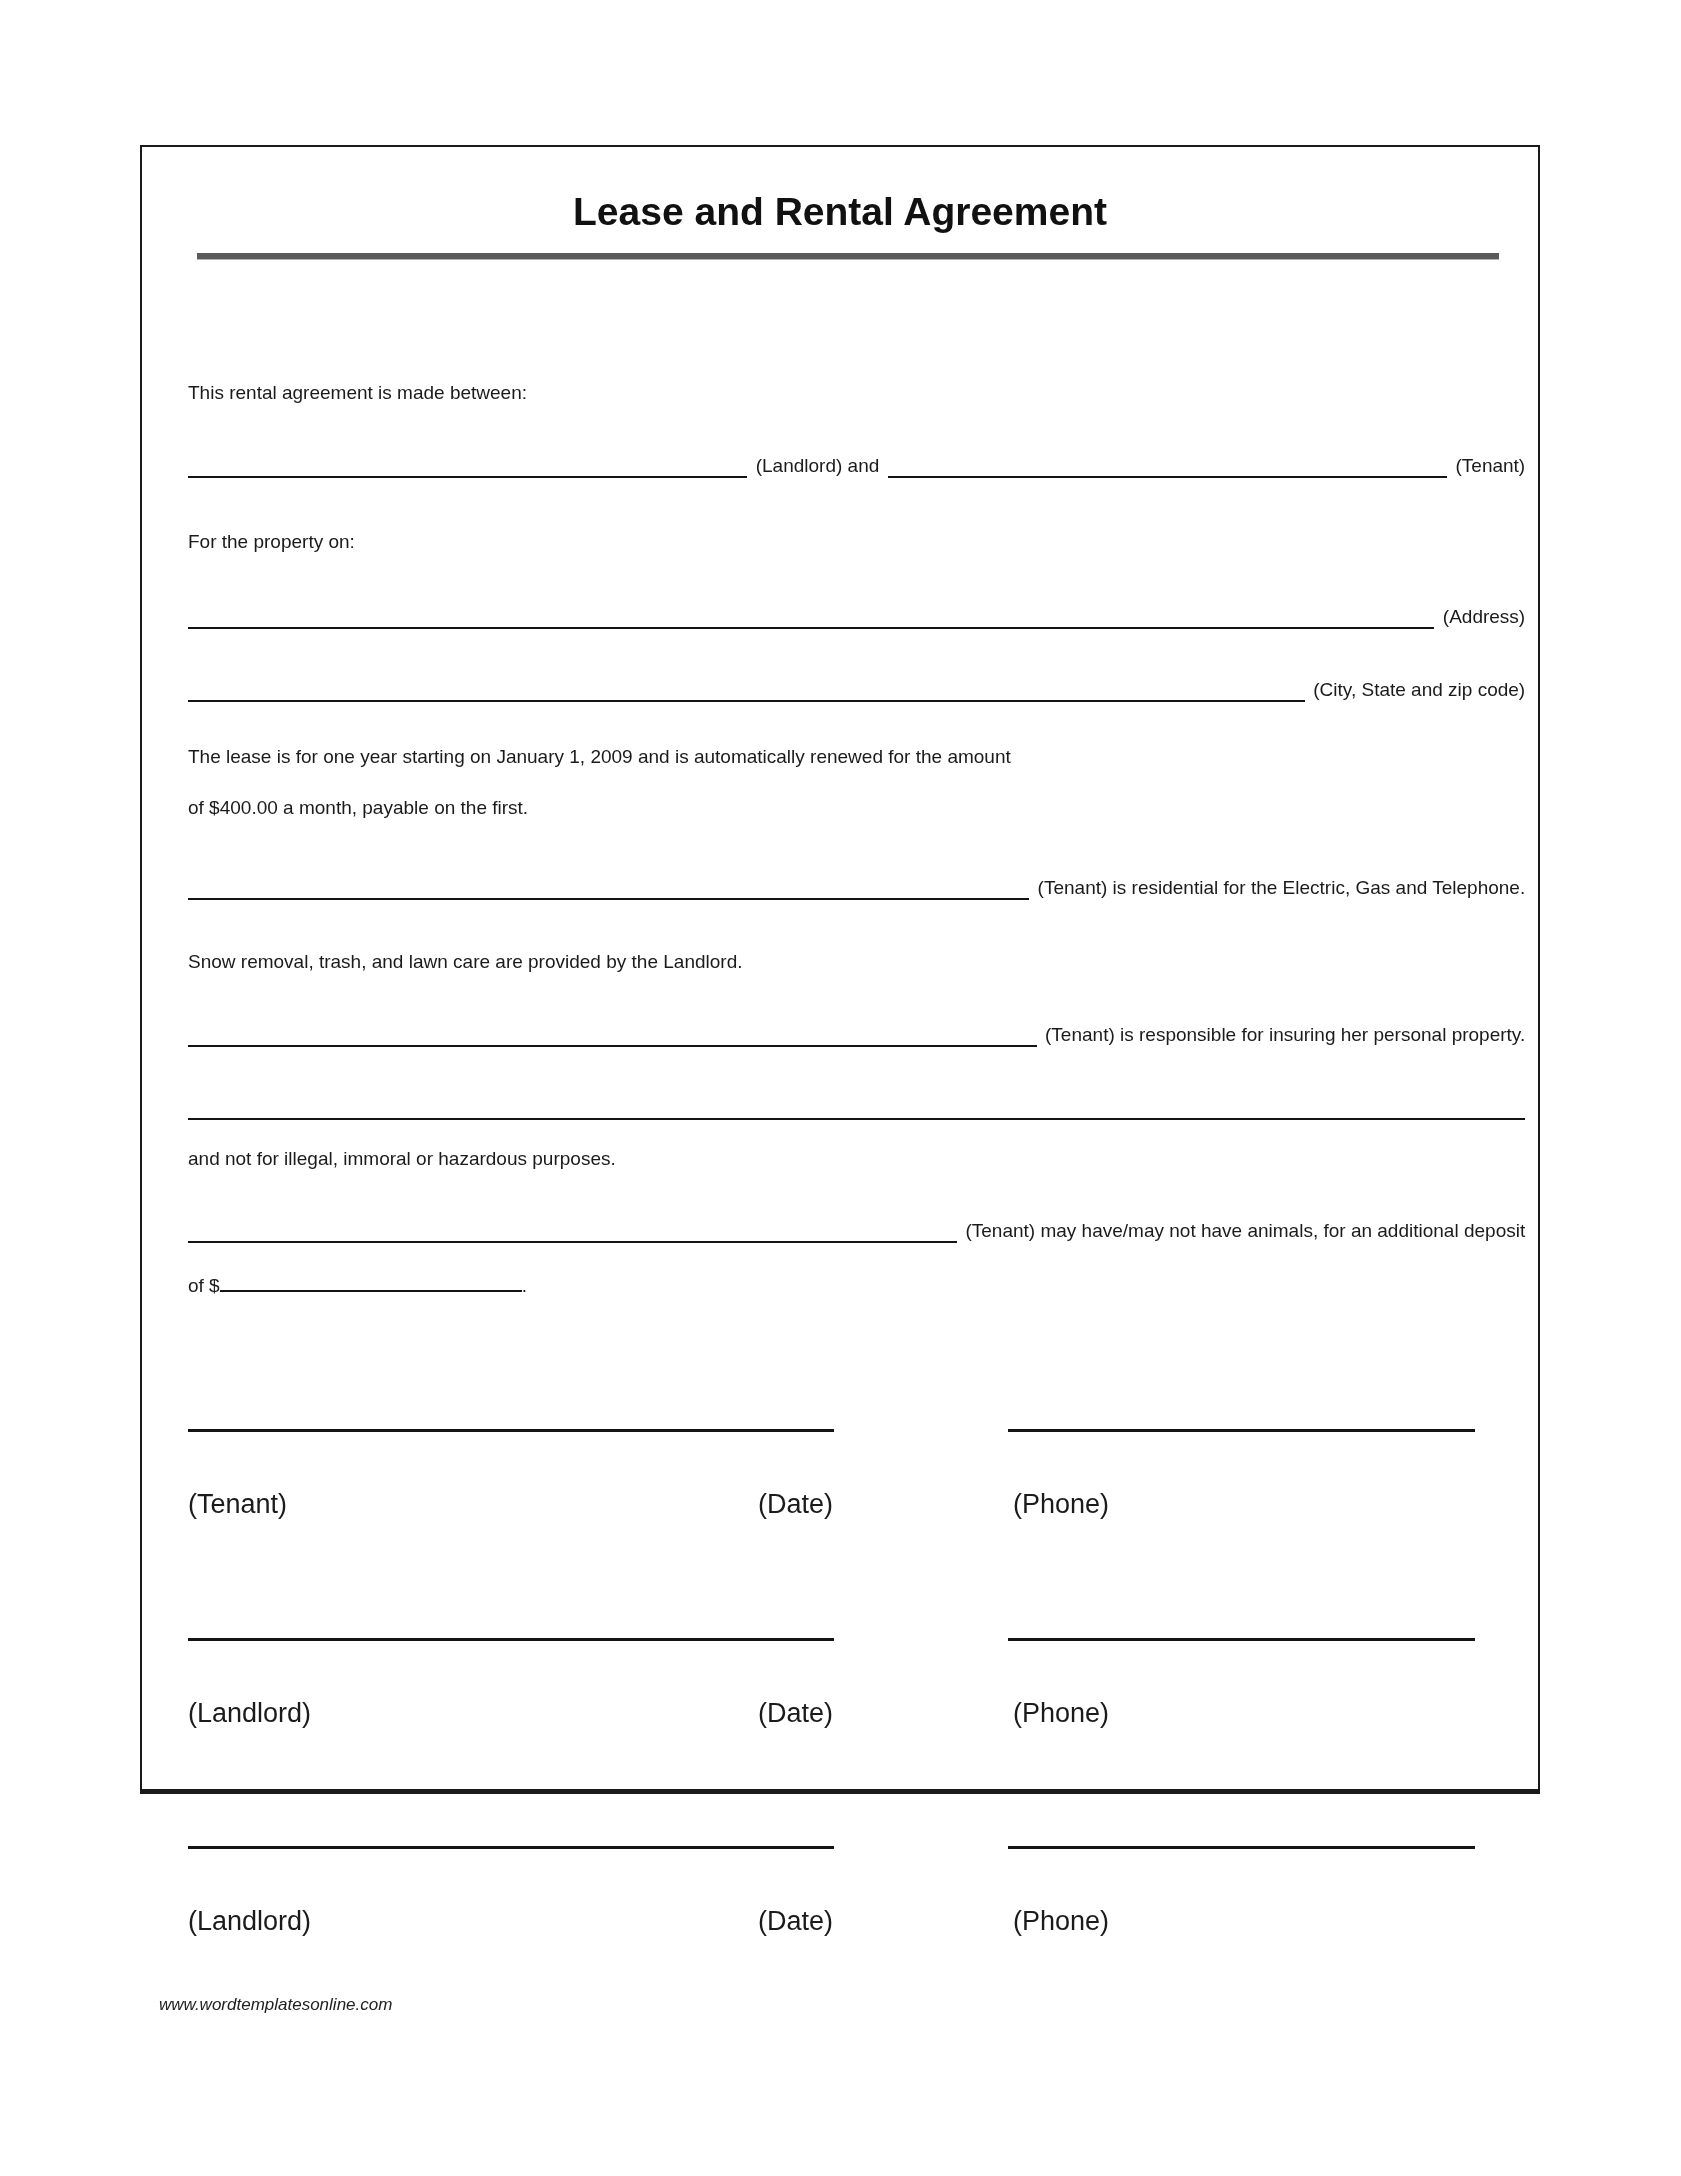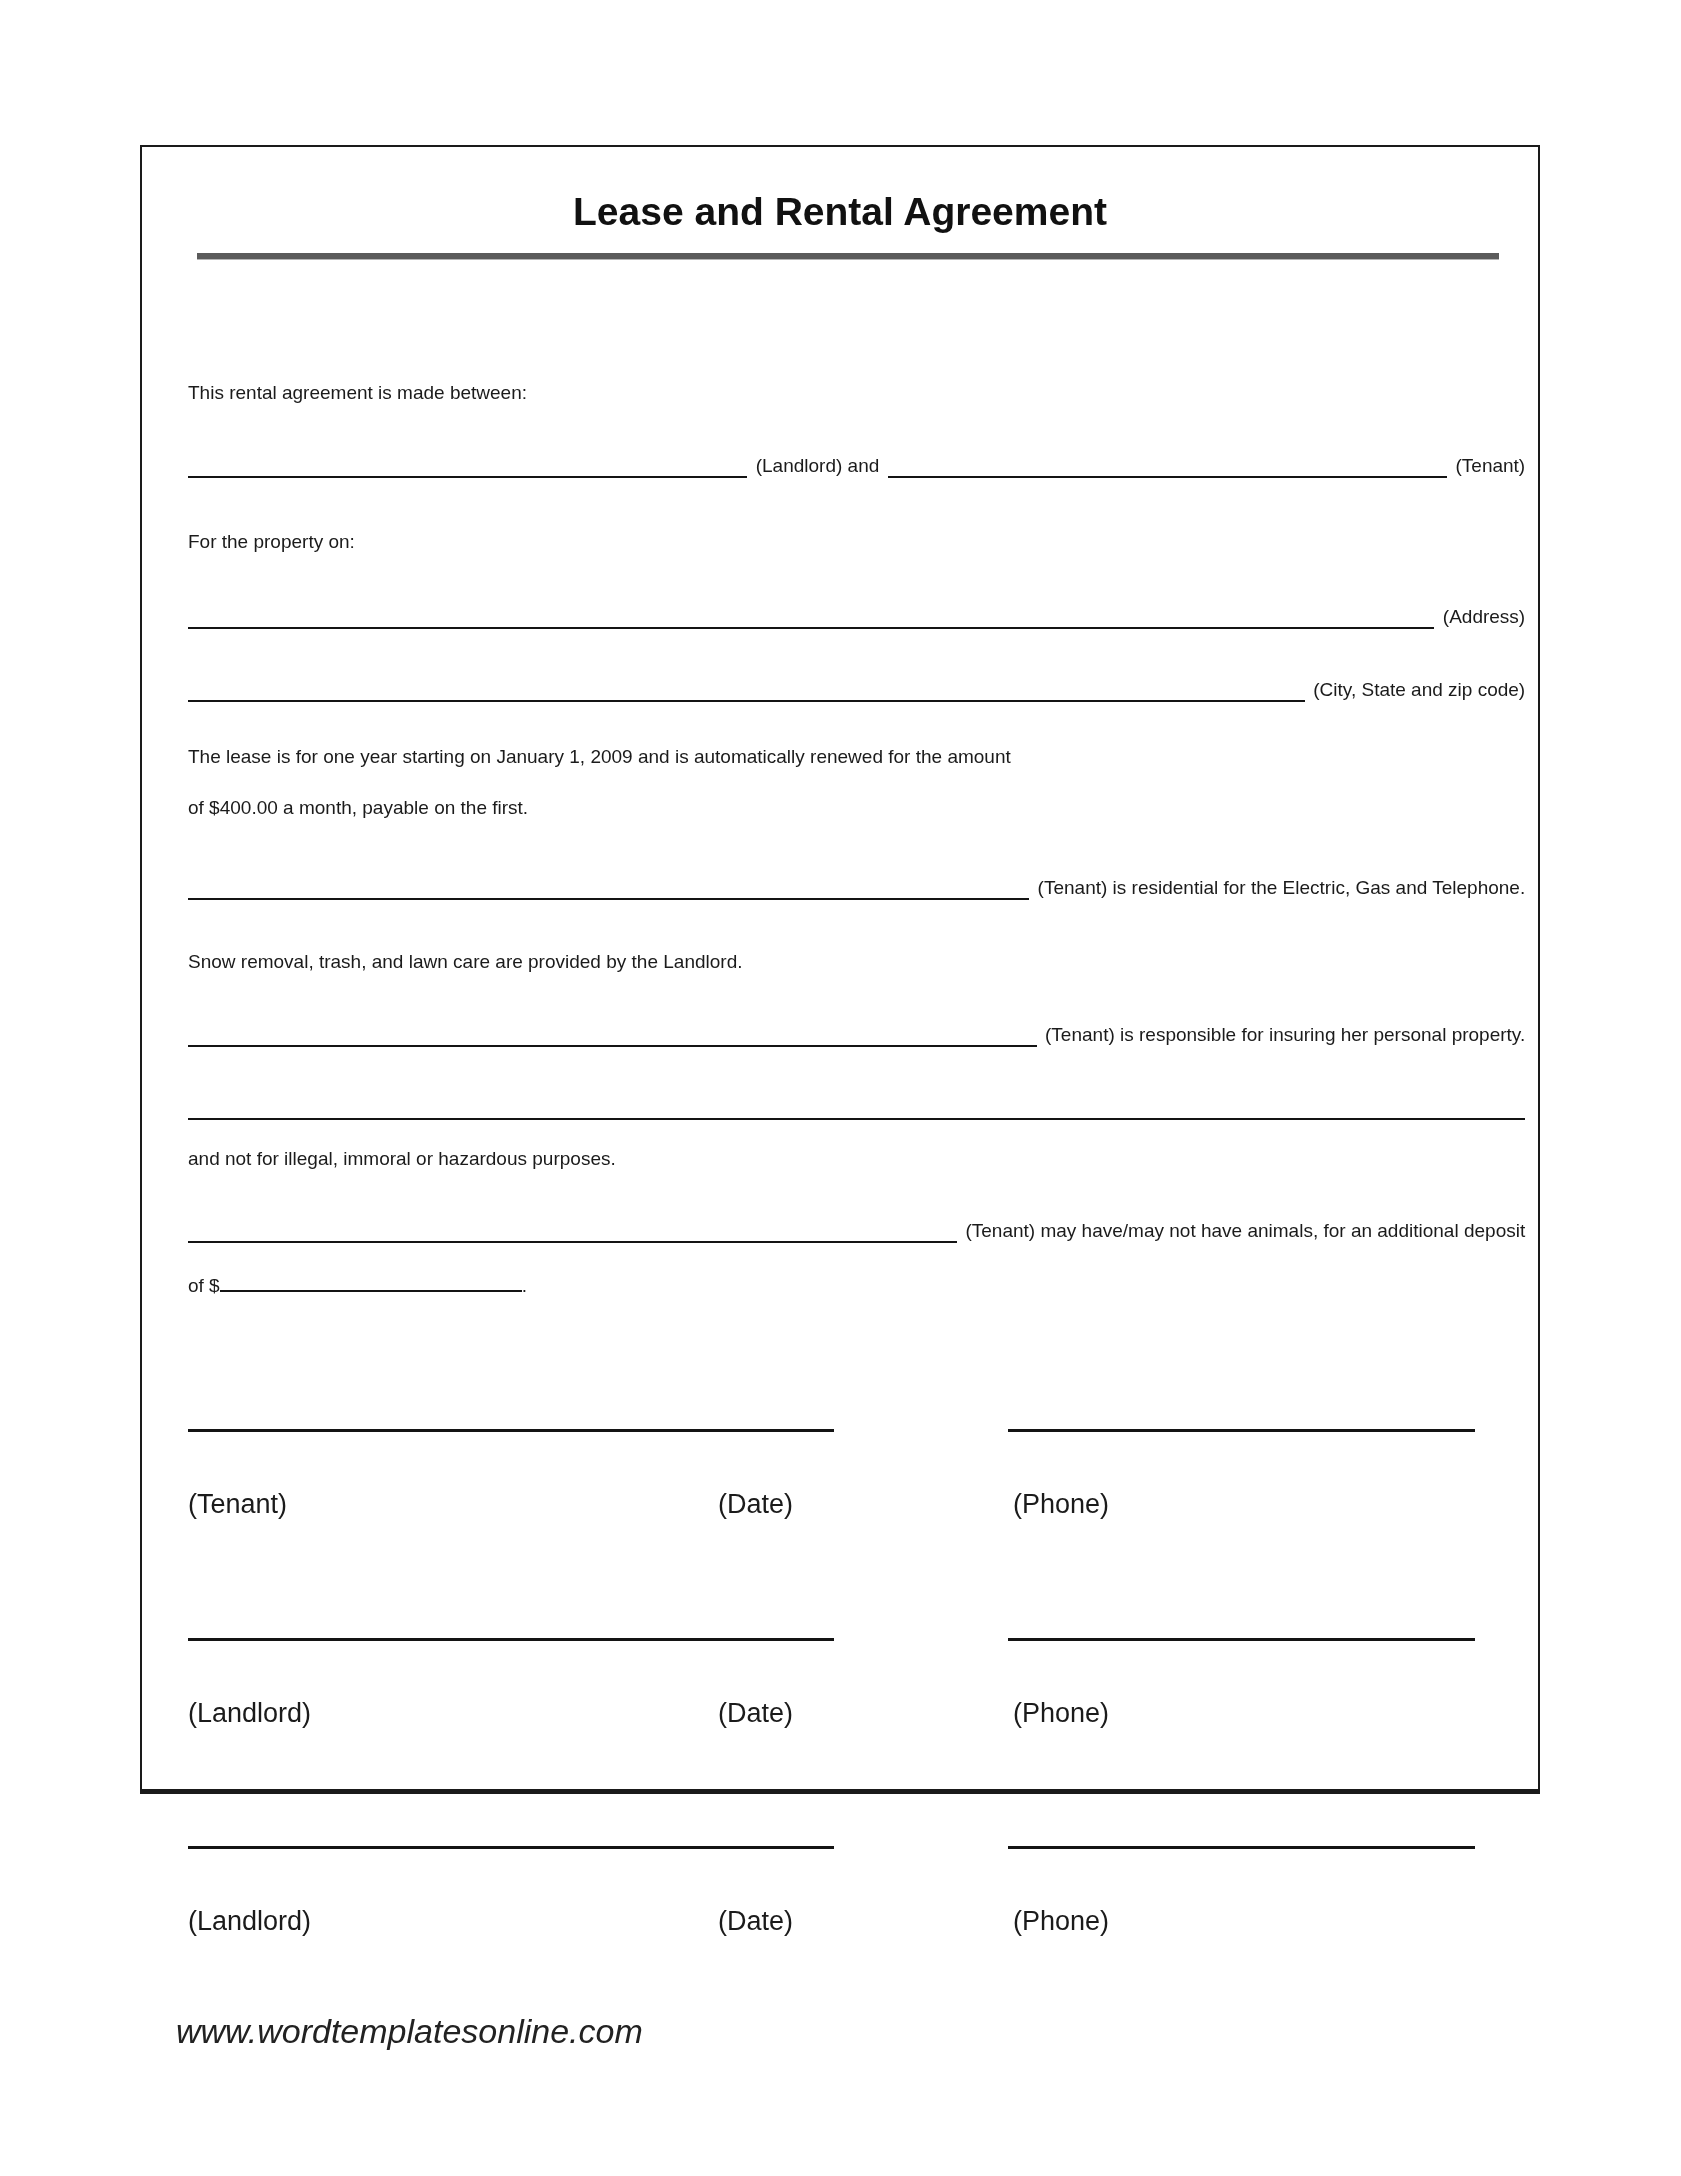--- a/index.html
+++ b/index.html
@@ -90,28 +90,28 @@
   .sig-labels {
     position: absolute;
     left: 0;
     width: 100%;
     height: 37px;
     font-size: 27px;
     line-height: 37px;
   }
   .sig-labels span { position: absolute; top: 0; }
   .sig-label-party { left: 46px; }
-  .sig-label-date  { left: 576px; }
+  .sig-label-date  { left: 616px; }
   .sig-label-phone { left: 871px; }
   .footer {
     position: absolute;
     left: 17px;
     top: 1848px;
-    margin: 17px;
-    font-size: 34px;
+    margin: 0;
+    font-size: 17px;
     font-style: italic;
     color: #222222;
   }
 </style>
 </head>
 <body>
 
 <div class="canvas">
   <div class="page">
 

